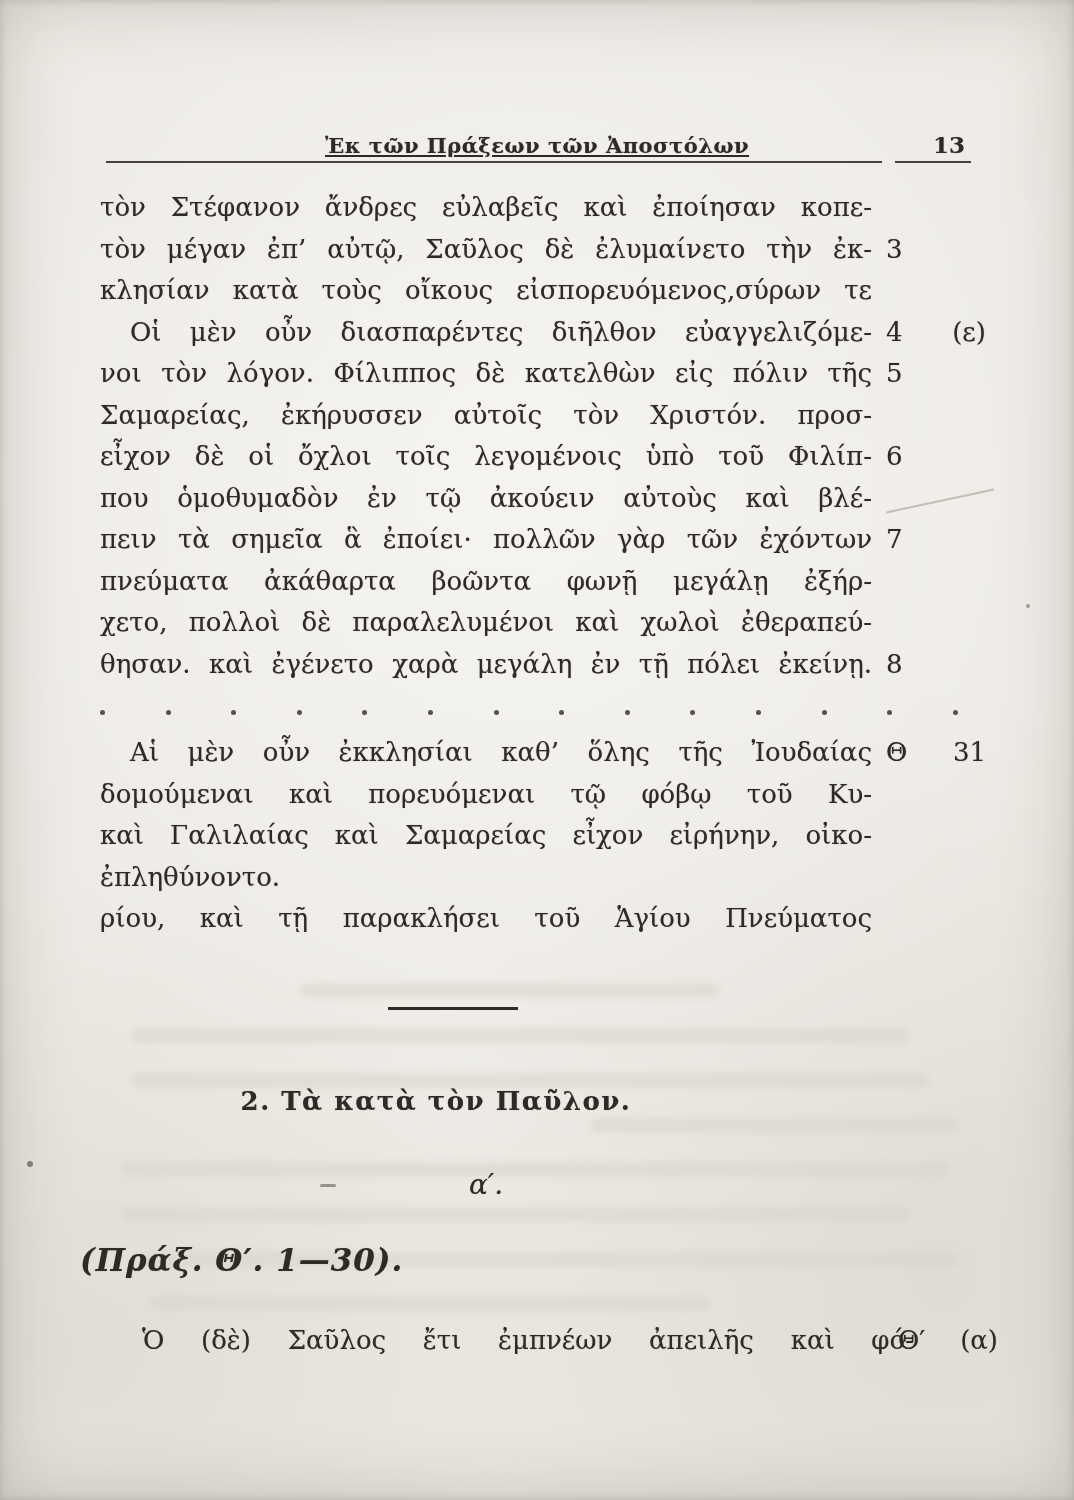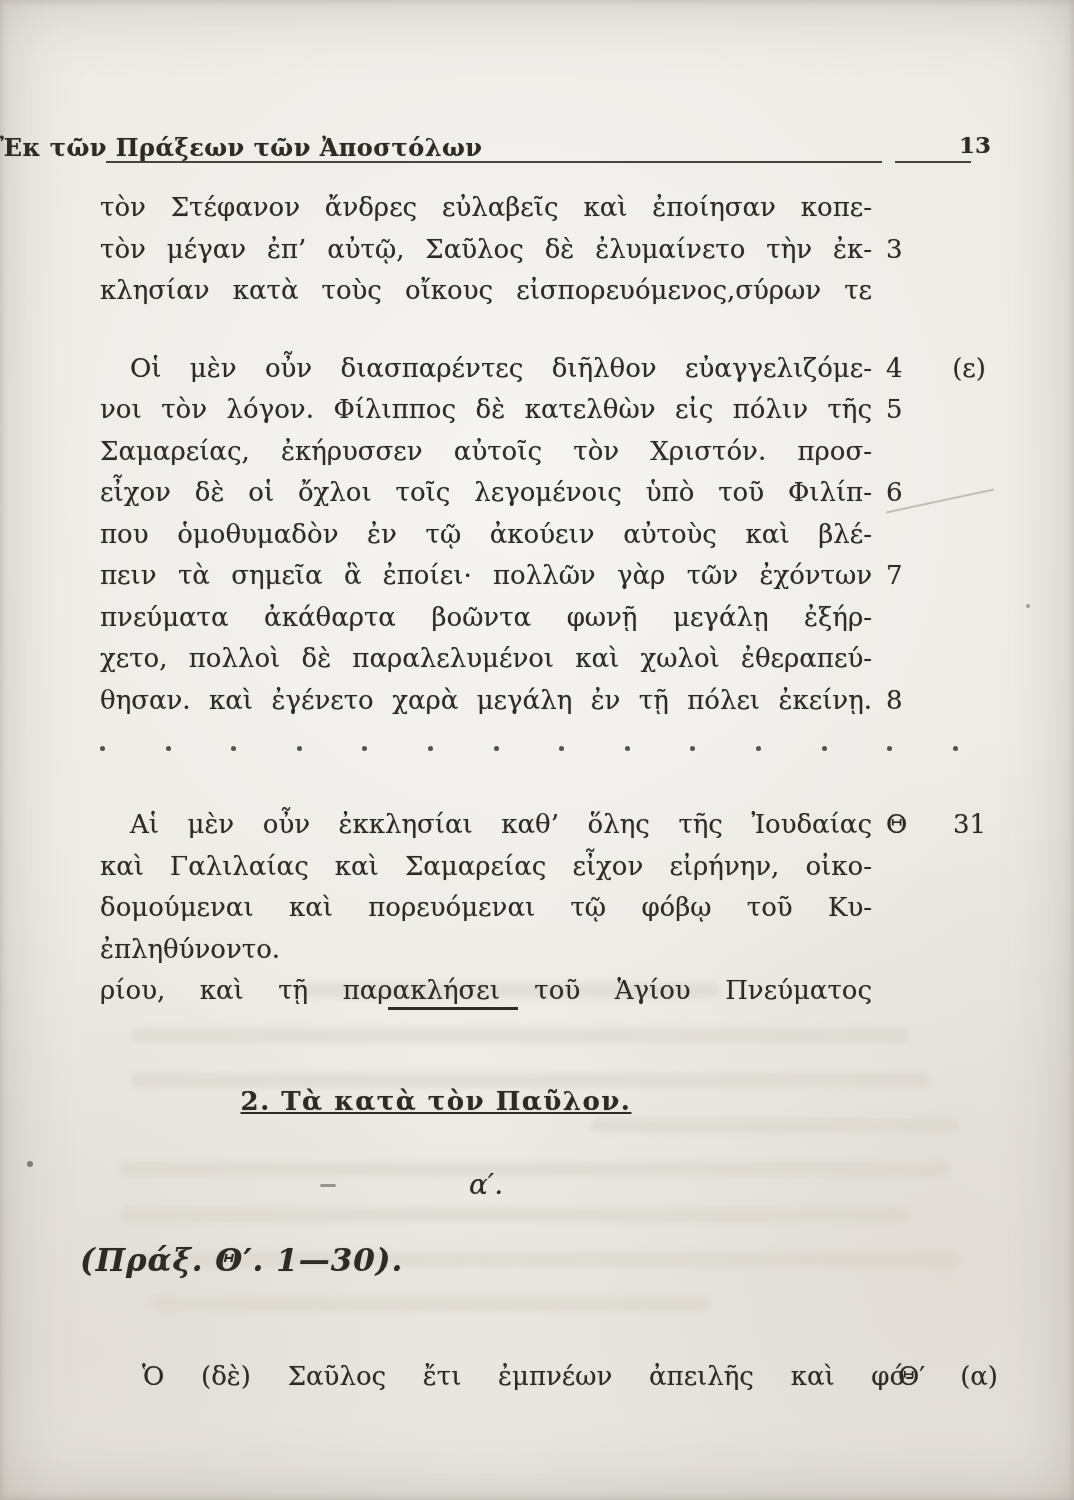--- a/index.html
+++ b/index.html
@@ -12,44 +12,44 @@
     background:
       radial-gradient(120% 90% at 48% 32%, rgba(255,255,255,.55), rgba(255,255,255,0) 62%),
       radial-gradient(70% 55% at 88% 85%, rgba(198,193,182,.30), rgba(198,193,182,0) 70%),
       radial-gradient(60% 45% at 8% 90%, rgba(200,195,184,.28), rgba(200,195,184,0) 70%),
       linear-gradient(#ebe8e2,#ebe8e2);
     box-shadow: inset 0 0 70px rgba(110,104,94,.30), inset 0 0 8px rgba(90,85,75,.25);
   }
   .txt{ text-shadow:0 0 1px rgba(46,42,38,.38); }
 
   
-  .running-title{position:absolute;top:133px;left:0;width:100%;text-align:left;
-    font-weight:bold;font-size:24px;letter-spacing:.5px;}
-  .page-number{position:absolute;top:131px;left:939px;width:72px;text-align:center;
+  .running-title{position:absolute;top:133px;left:0;width:100%;text-align:center;
+    font-weight:bold;font-size:21px;letter-spacing:.5px;text-decoration:underline;}
+  .page-number{position:absolute;top:131px;left:913px;width:72px;text-align:center;
     font-weight:bold;font-size:23px;}
   .rule{position:absolute;height:2px;background:#34302b;opacity:.9;}
   .rule-main{top:161px;left:106px;width:776px;}
   .rule-page{top:161px;left:895px;width:76px;}
 
   
   .text-block{position:absolute;top:187px;left:100px;width:772px;}
   .text-line{position:relative;font-size:26px;line-height:41.5px;height:41.5px;
     text-align:justify;text-align-last:justify;}
-  .text-line.indent{padding-left:30px;margin-top:36px;}
+  .text-line.indent{padding-left:30px;}
   .text-line.para-end{text-align-last:left;}
   .verse-num{position:absolute;left:786px;top:0;width:100px;text-align:center;
     font-size:26px;line-height:41.5px;}
   .dot-row{height:47px;width:858px;display:flex;justify-content:space-between;
     align-items:center;padding-top:8px;box-sizing:border-box;}
   .dot{width:5px;height:5px;border-radius:50%;background:#3a3630;opacity:.85;}
 
   
   .section-divider{position:absolute;top:1007px;left:388px;width:130px;height:3px;background:#2f2b26;}
   .section-heading{position:absolute;top:1086px;left:100px;width:672px;text-align:center;
-    font-weight:bold;font-size:26px;letter-spacing:1.5px;text-decoration:underline;}
+    font-weight:bold;font-size:26px;letter-spacing:1.5px;}
   .subsection{position:absolute;top:1168px;left:100px;width:772px;text-align:center;
     font-style:italic;font-size:28px;}
   .reference{position:absolute;top:1242px;left:80px;width:746px;text-align:left;
     font-weight:bold;font-style:italic;font-size:31px;letter-spacing:1px;}
   .opening-line{position:absolute;top:1320px;left:112px;width:772px;}
 
   
   .ghost{position:absolute;background:#d8d4cb;opacity:.55;filter:blur(3px);
     height:15px;border-radius:8px;}
   .speck{position:absolute;background:#6b675f;border-radius:50%;}
@@ -99,22 +99,22 @@
         <span class="dot"></span>
         <span class="dot"></span>
         <span class="dot"></span>
         <span class="dot"></span>
         <span class="dot"></span>
         <span class="dot"></span>
         <span class="dot"></span>
         <span class="dot"></span>
       </div>
       <div class="text-line indent"><span class="line-text">Αἱ μὲν οὖν ἐκκλησίαι καθ’ ὅλης τῆς Ἰουδαίας</span><span class="verse-num">Θ 31</span></div>
+      <div class="text-line"><span class="line-text">δομούμεναι καὶ πορευόμεναι τῷ φόβῳ τοῦ Κυ-</span></div>
       <div class="text-line"><span class="line-text">καὶ Γαλιλαίας καὶ Σαμαρείας εἶχον εἰρήνην, οἰκο-</span></div>
-      <div class="text-line"><span class="line-text">δομούμεναι καὶ πορευόμεναι τῷ φόβῳ τοῦ Κυ-</span></div>
       <div class="text-line para-end"><span class="line-text">ἐπληθύνοντο.</span></div>
       <div class="text-line"><span class="line-text">ρίου, καὶ τῇ παρακλήσει τοῦ Ἁγίου Πνεύματος</span></div>
     </div>
 
   <div class="section-divider"></div>
   <div class="section-heading txt">2. Τὰ κατὰ τὸν Παῦλον.</div>
   <div class="subsection txt">α′.</div>
   <div class="reference txt">(Πράξ. Θ′. 1—30).</div>
 
   <div class="opening-line text-line indent txt">

